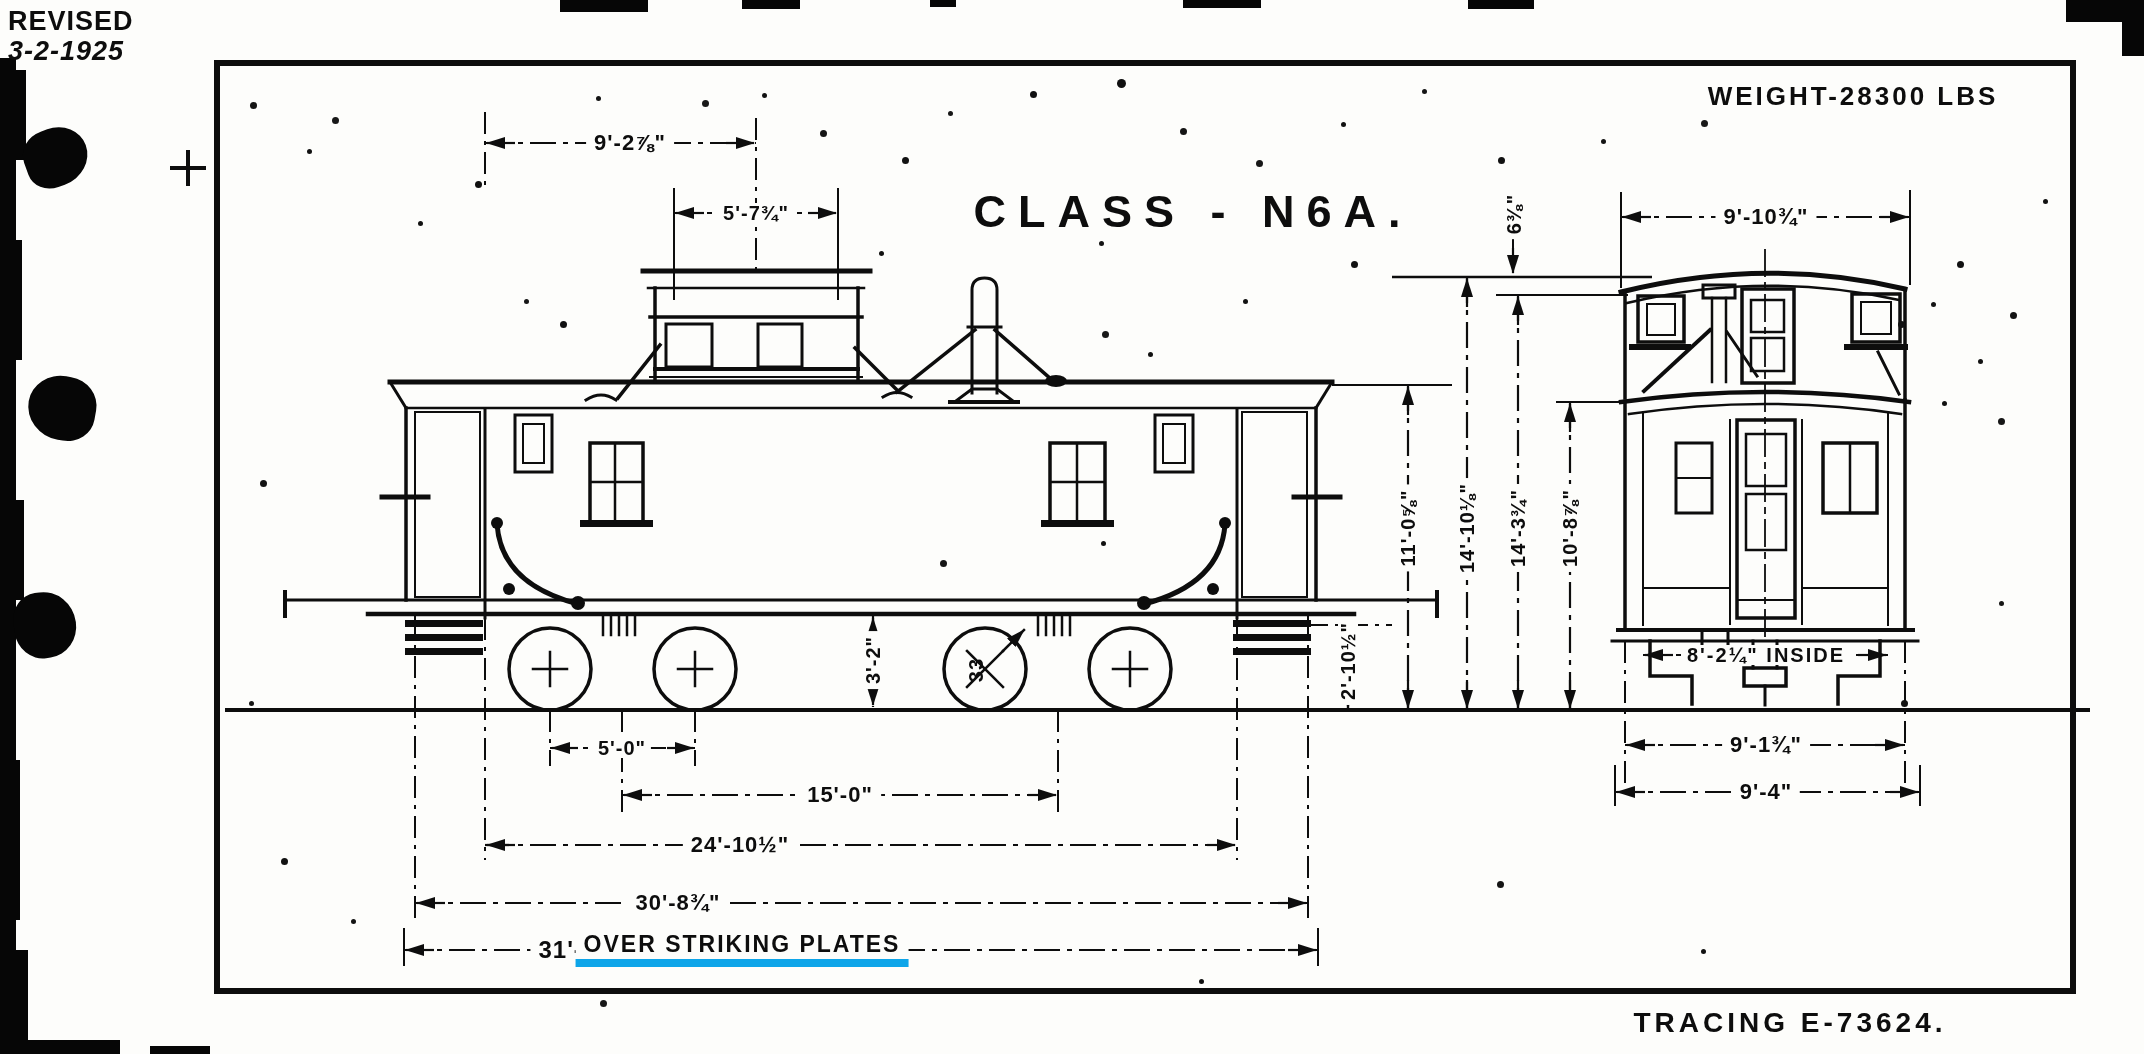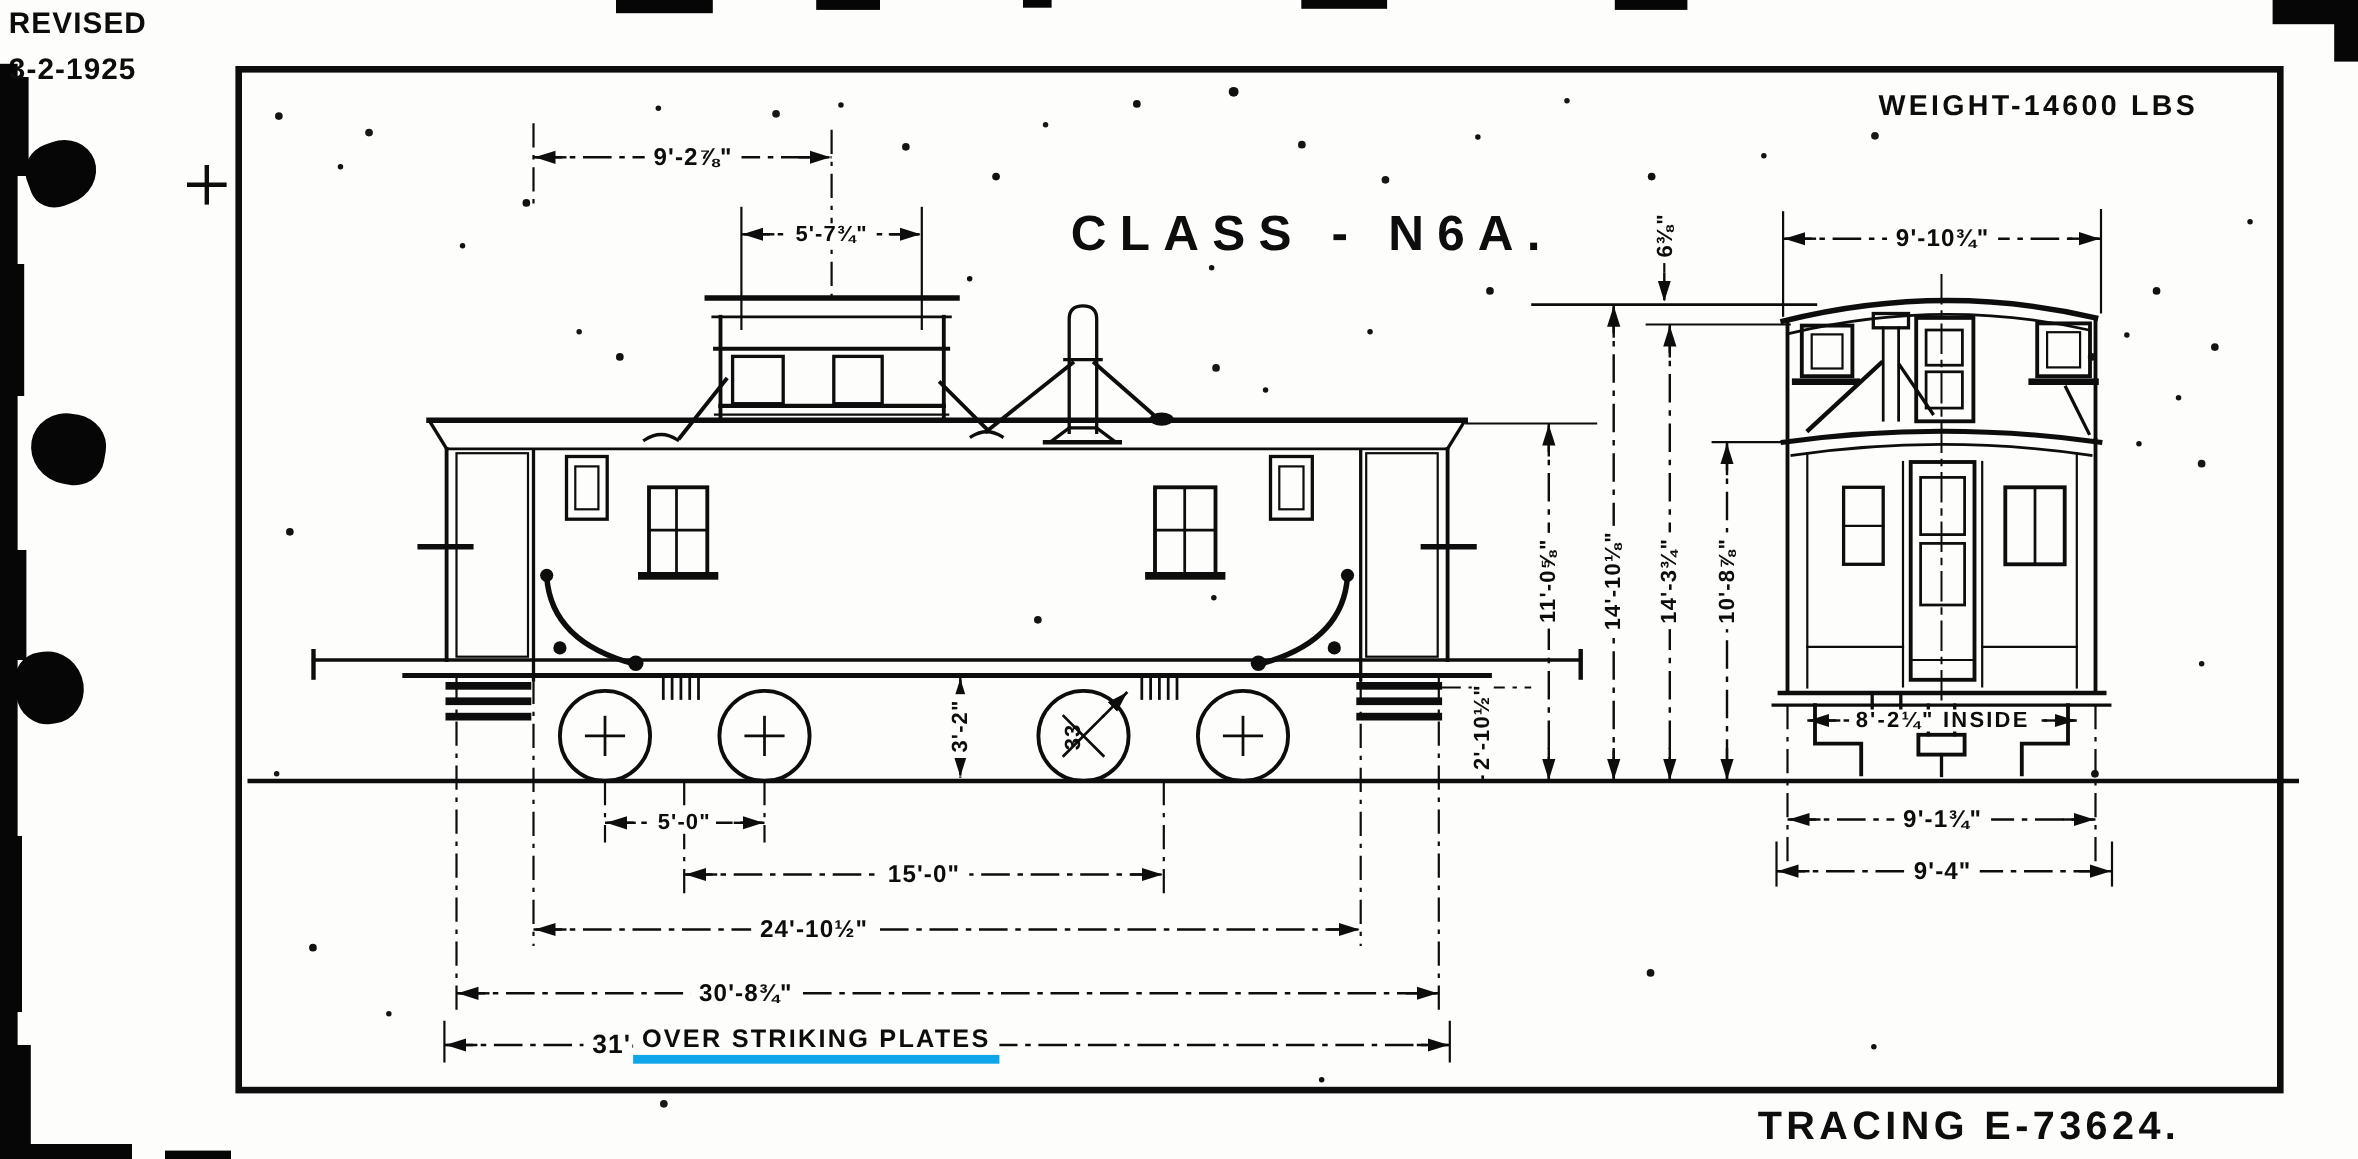--- a/index.html
+++ b/index.html
@@ -8,21 +8,21 @@
   svg.art{position:absolute;left:0;top:0;}
   .lbl{position:absolute;transform:translate(-50%,-50%);font-weight:700;font-size:22px;
        letter-spacing:1px;white-space:nowrap;background:#fdfdfb;padding:0 8px;line-height:1;}
   .rot{transform:translate(-50%,-50%) rotate(-90deg);}
   .sm{font-size:20px;padding:0 5px;}
   .nobg{background:transparent;}
   .u{border-bottom:8px solid #0ea5e9;padding-bottom:3px;}
   .stamp{position:absolute;font-weight:700;font-size:27px;letter-spacing:1px;line-height:1;white-space:nowrap;}
   .weight{position:absolute;transform:translate(-50%,-50%);font-weight:700;font-size:26px;letter-spacing:3px;white-space:nowrap;}
   .title-l{position:absolute;transform:translate(-50%,-50%);font-weight:700;font-size:45px;letter-spacing:14px;white-space:nowrap;}
-  .tracing{position:absolute;transform:translate(-50%,-50%);font-weight:700;font-size:36px;letter-spacing:4px;white-space:nowrap;}
+  .tracing{position:absolute;transform:translate(-50%,-50%);font-weight:700;font-size:28px;letter-spacing:4px;white-space:nowrap;}
   .edge{position:absolute;background:#060606;}
   .blob{position:absolute;background:#060606;}
   .b1{left:24px;top:128px;width:64px;height:58px;border-radius:46% 54% 58% 42%;transform:rotate(-20deg);}
   .b2{left:28px;top:376px;width:68px;height:64px;border-radius:52% 48% 44% 56%;transform:rotate(10deg);}
   .b3{left:14px;top:592px;width:62px;height:66px;border-radius:44% 56% 52% 48%;transform:rotate(-8deg);}
   .specks{position:absolute;left:0;top:0;width:5px;height:5px;border-radius:50%;background:transparent;
     box-shadow:
       251px 103px 0 1px #141414, 307px 149px 0 0 #111, 333px 118px 0 1px #181818,
       418px 221px 0 0 #111, 476px 182px 0 1px #101010, 524px 299px 0 0 #161616,
       561px 322px 0 1px #111, 596px 96px 0 0 #131313, 703px 101px 0 1px #181818,
@@ -330,22 +330,22 @@
   <div class="edge" style="left:0;top:240px;width:22px;height:120px;"></div>
   <div class="edge" style="left:0;top:500px;width:24px;height:100px;"></div>
   <div class="edge" style="left:0;top:760px;width:20px;height:160px;"></div>
   <div class="edge" style="left:0;top:950px;width:28px;height:104px;"></div>
   <div class="blob b1"></div>
   <div class="blob b2"></div>
   <div class="blob b3"></div>
   <div class="specks"></div>
 
   <div class="stamp" style="left:8px;top:8px;">REVISED</div>
-  <div class="stamp" style="left:8px;top:50px;">3-2-1925</div>
-  <div class="weight" style="left:1853px;top:96px;">WEIGHT-14600 LBS</div>
+  <div class="stamp" style="left:8px;top:38px;font-style:italic;">3-2-1925</div>
+  <div class="weight" style="left:1853px;top:96px;">WEIGHT-28300 LBS</div>
   <div class="title-l" style="left:1193px;top:212px;letter-spacing:12px;">CLASS - N6A.</div>
   <div class="tracing" style="left:1790px;top:1023px;">TRACING E-73624.</div>
 
   <div class="lbl" style="left:630px;top:143px;">9'-2⅞"</div>
   <div class="lbl sm" style="left:756px;top:213px;">5'-7¾"</div>
   <div class="lbl sm" style="left:622px;top:748px;">5'-0"</div>
   <div class="lbl" style="left:840px;top:795px;">15'-0"</div>
   <div class="lbl" style="left:740px;top:845px;">24'-10½"</div>
   <div class="lbl" style="left:678px;top:903px;">30'-8¾"</div>
   <div class="lbl" style="left:574px;top:950px;font-size:24px;">31'-2"</div>

